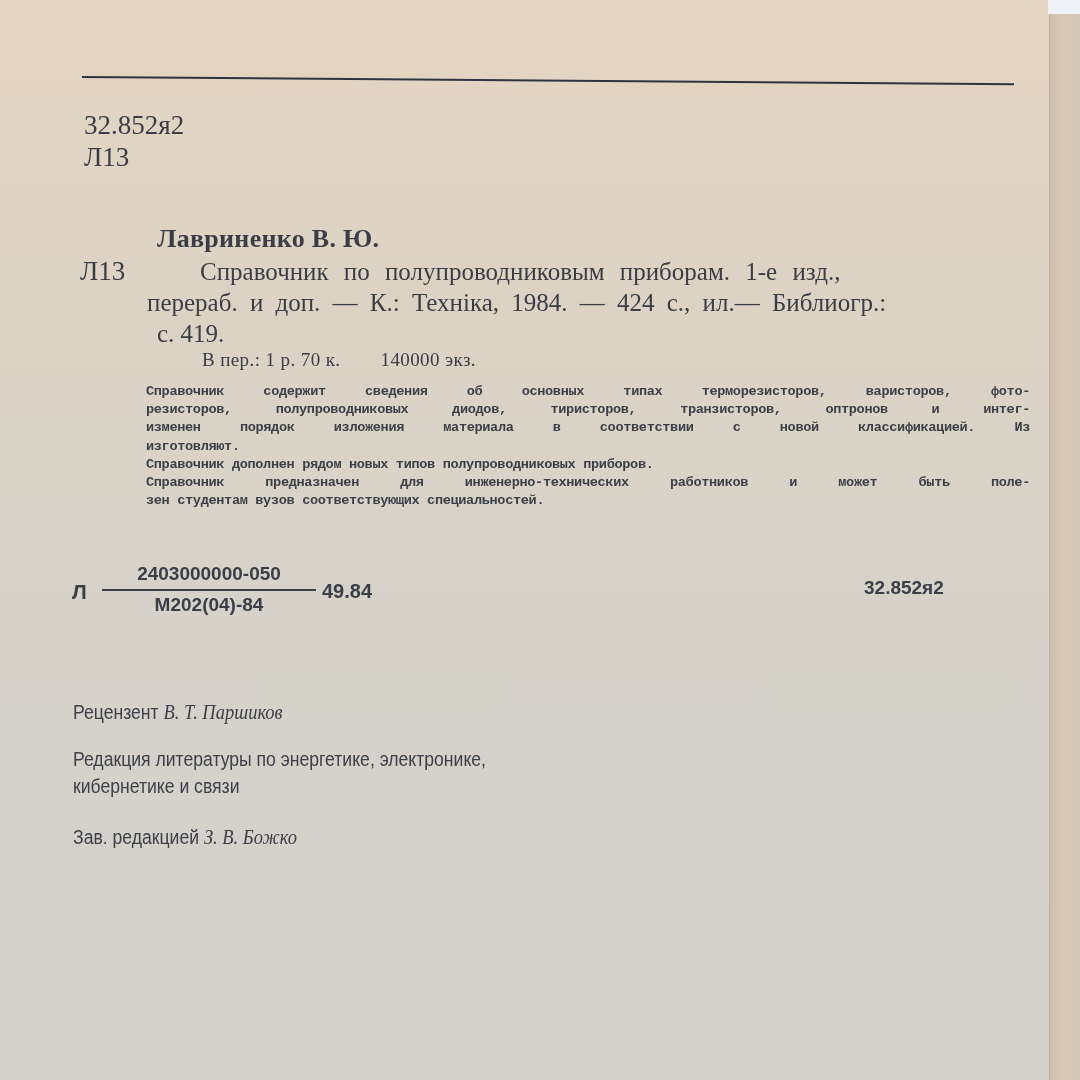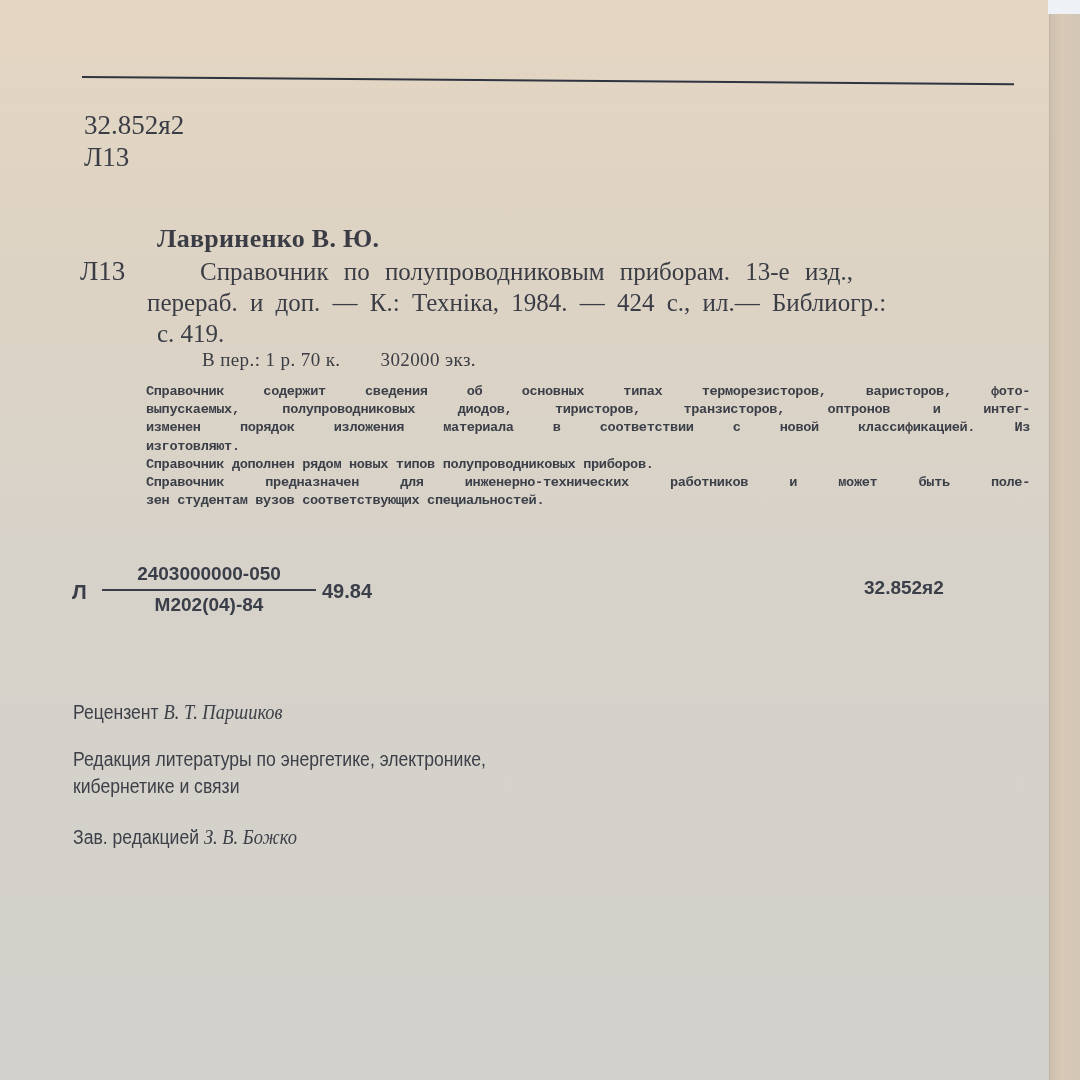--- a/index.html
+++ b/index.html
@@ -111,30 +111,30 @@
 <div class="page-edge"></div>
 <div class="corner-blue"></div>
 
 <div class="rule"></div>
 
 <div class="abs class-code">32.852я2</div>
 <div class="abs class-author-code">Л13</div>
 
 <div class="abs author">Лавриненко В. Ю.</div>
 <div class="abs side-code">Л13</div>
-<div class="abs title-line title-1">Справочник по полупроводниковым приборам. 13-е изд.,</div>
+<div class="abs title-line title-1">Справочник по полупроводниковым приборам. 1-е изд.,</div>
 <div class="abs title-line title-2">перераб. и доп. — К.: Техніка, 1984. — 424 с., ил.— Библиогр.:</div>
 <div class="abs title-line title-3">с. 419.</div>
 <div class="abs price">
-  <span>В пер.: 1 р. 70 к.</span><span class="gap"></span><span>302000 экз.</span>
+  <span>В пер.: 1 р. 70 к.</span><span class="gap"></span><span>140000 экз.</span>
 </div>
 
 <div class="annot">
   <p class="just">Справочник содержит сведения об основных типах терморезисторов, варисторов, фото-</p>
-  <p class="just">выпускаемых, полупроводниковых диодов, тиристоров, транзисторов, оптронов и интег-</p>
+  <p class="just">резисторов, полупроводниковых диодов, тиристоров, транзисторов, оптронов и интег-</p>
   <p class="just">изменен порядок изложения материала в соответствии с новой классификацией. Из</p>
   <p class="last">изготовляют.</p>
   <p class="last">Справочник дополнен рядом новых типов полупроводниковых приборов.</p>
   <p class="just">Справочник предназначен для инженерно-технических работников и может быть поле-</p>
   <p class="last">зен студентам вузов соответствующих специальностей.</p>
 </div>
 
 <div class="bbk">
   <span class="bbk-letter">Л</span>
   <div class="bbk-frac">

